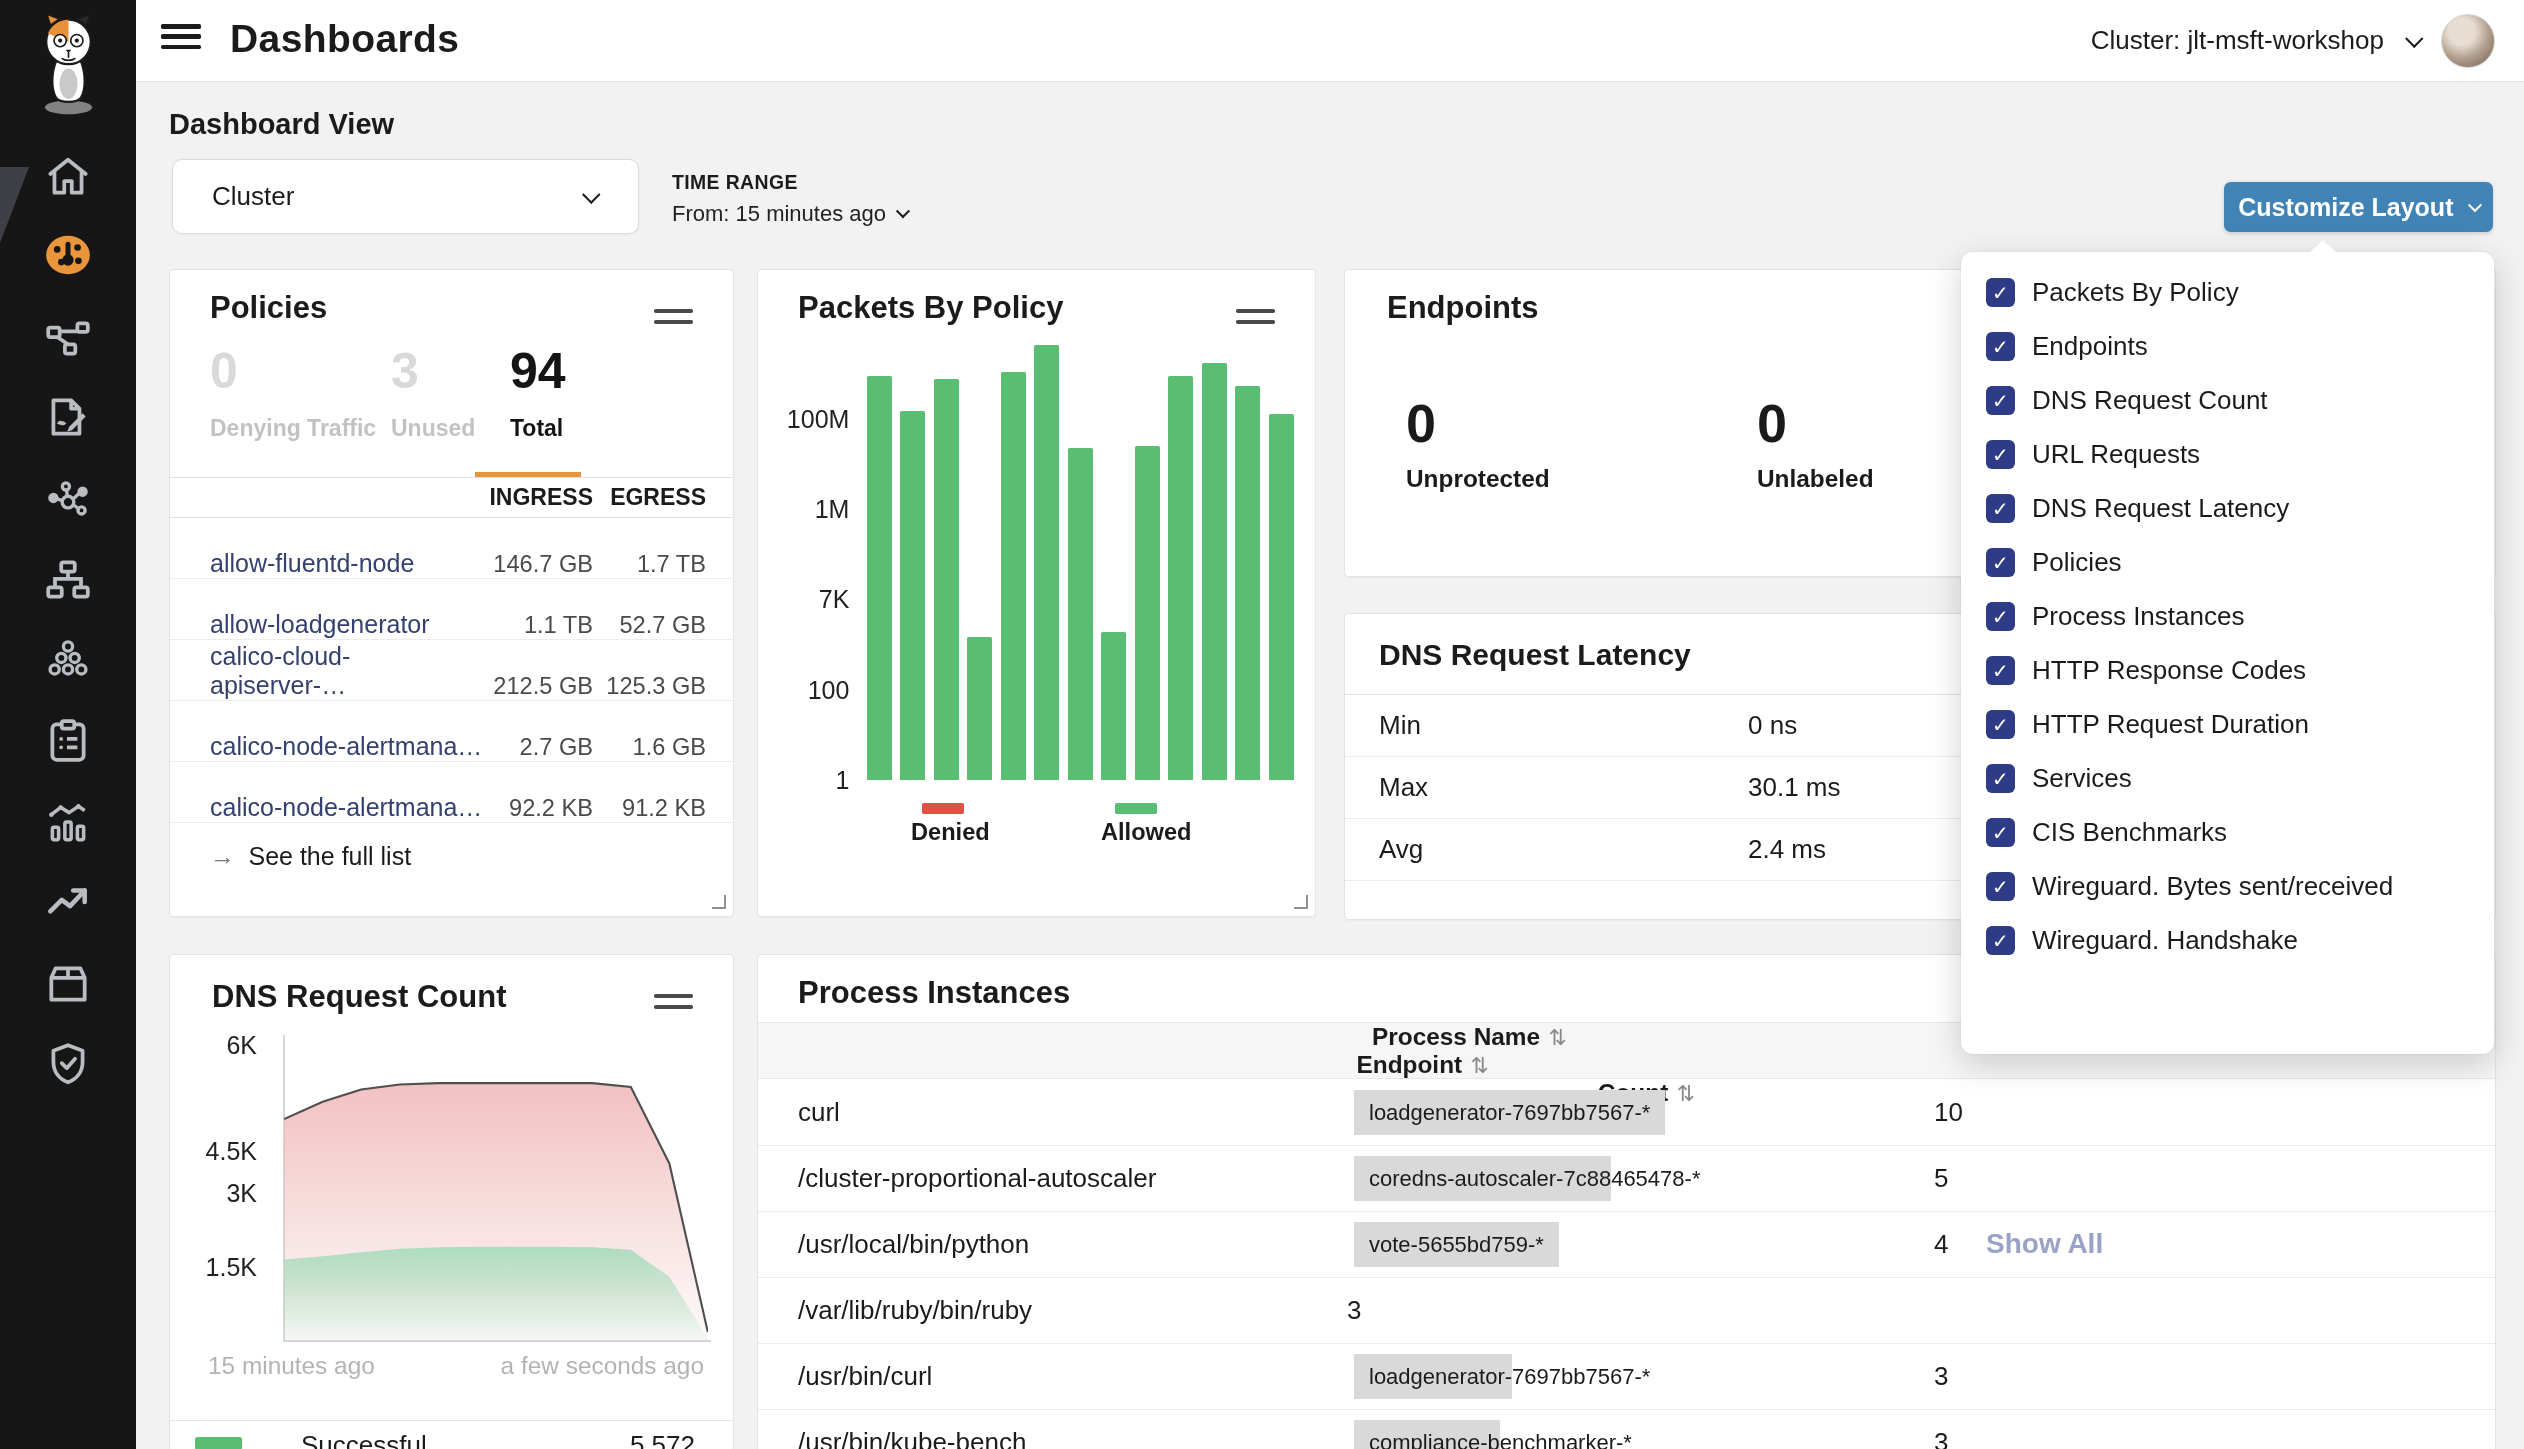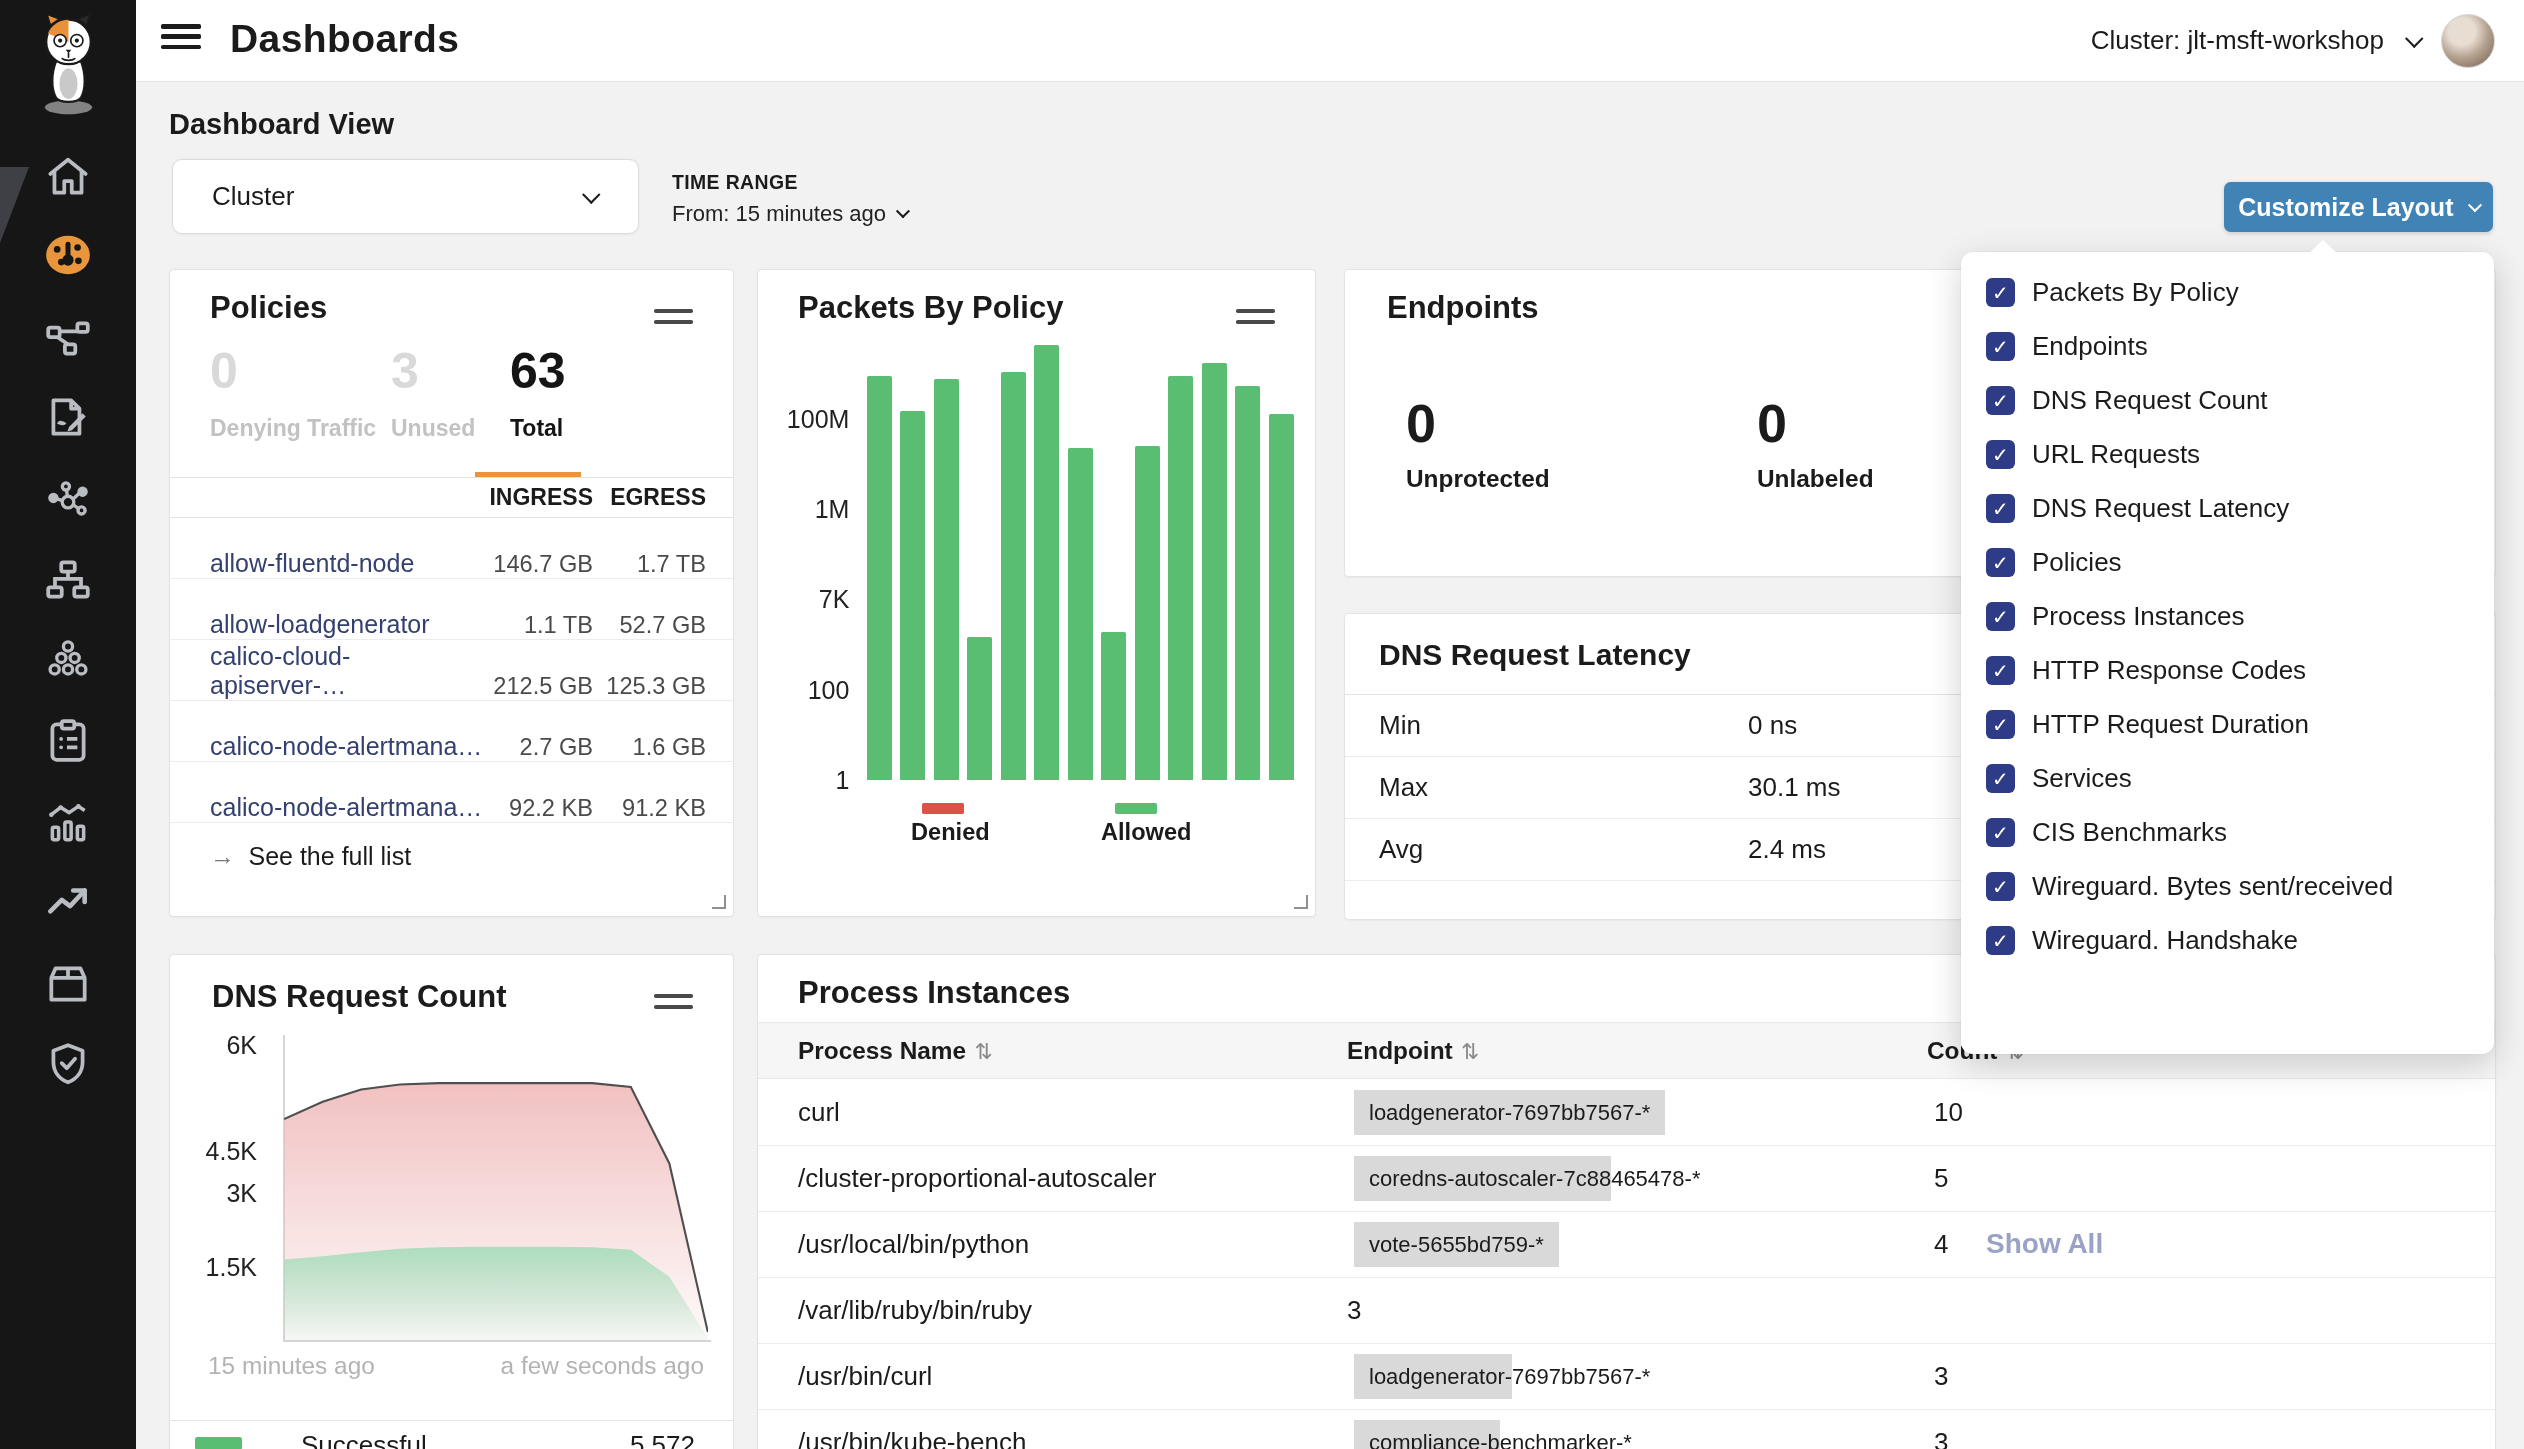--- a/index.html
+++ b/index.html
@@ -99,21 +99,21 @@
   #dns-svg{position:absolute;left:114px;top:80px;}
   .dns-xlabel{position:absolute;top:397px;font-size:24.4px;color:#b3b3b3;}
   #dns-legend-divider{position:absolute;left:0;top:465px;width:100%;height:0.8px;background:#e5e5e5;}
   #dns-legend{position:absolute;left:0;top:468px;width:100%;height:71px;cursor:pointer;}
   #dns-legend .sw{position:absolute;left:25px;top:13.5px;width:47px;height:13.5px;border-radius:2.5px;}
   #dns-legend .lb{position:absolute;left:131px;top:0;font-size:26px;line-height:44px;}
   #dns-legend .vl{position:absolute;right:38px;top:0;font-size:26px;line-height:44px;}
   
   .proc-head{position:absolute;left:0;top:67px;width:100%;height:57px;background:#f6f6f7;
     border-top:0.8px solid #e8e8e8;border-bottom:0.8px solid #e8e8e8;display:flex;align-items:center;
-    padding-left:40px;box-sizing:border-box;font-size:24.4px;font-weight:700;}
+    padding-left:40px;box-sizing:border-box;font-size:24.4px;font-weight:700;flex-direction:column;}
   .proc-head .h1{width:549px;cursor:pointer;}
   .proc-head .h2{width:580px;cursor:pointer;}
   .proc-head .h3{flex:1;cursor:pointer;}
   .sort-ic{color:#8a8a8a;font-weight:400;font-size:22px;margin-left:8.4px;}
   #proc-rows{position:absolute;left:0;top:125px;width:100%;}
   .proc-row{display:flex;align-items:center;height:66px;padding-left:40px;box-sizing:border-box;
     border-bottom:0.8px solid #ececec;font-size:26px;}
   .proc-row .p{width:549px;}
   .proc-row .e{width:580px;font-size:22px;margin-left:7px;}
   .proc-row .c{flex:1;}
@@ -277,21 +277,21 @@
   <div id="policies-stats">
       <div class="pstat" style="left: 40px;">
         <div class="num">0</div>
         <div class="lbl">Denying Traffic</div>
       </div>
       <div class="pstat" style="left: 221px;">
         <div class="num">3</div>
         <div class="lbl">Unused</div>
       </div>
       <div class="pstat active" style="left: 340px;">
-        <div class="num">63</div>
+        <div class="num">94</div>
         <div class="lbl">Total</div>
       </div>
     </div>
   <div id="policies-underline" style="background: rgb(232, 149, 60);"></div>
   <div id="policies-divider"></div>
   <div class="pol-head">
     <span class="c1"></span>
     <span class="pol-col-i">INGRESS</span>
     <span class="pol-col-e">EGRESS</span>
   </div>

